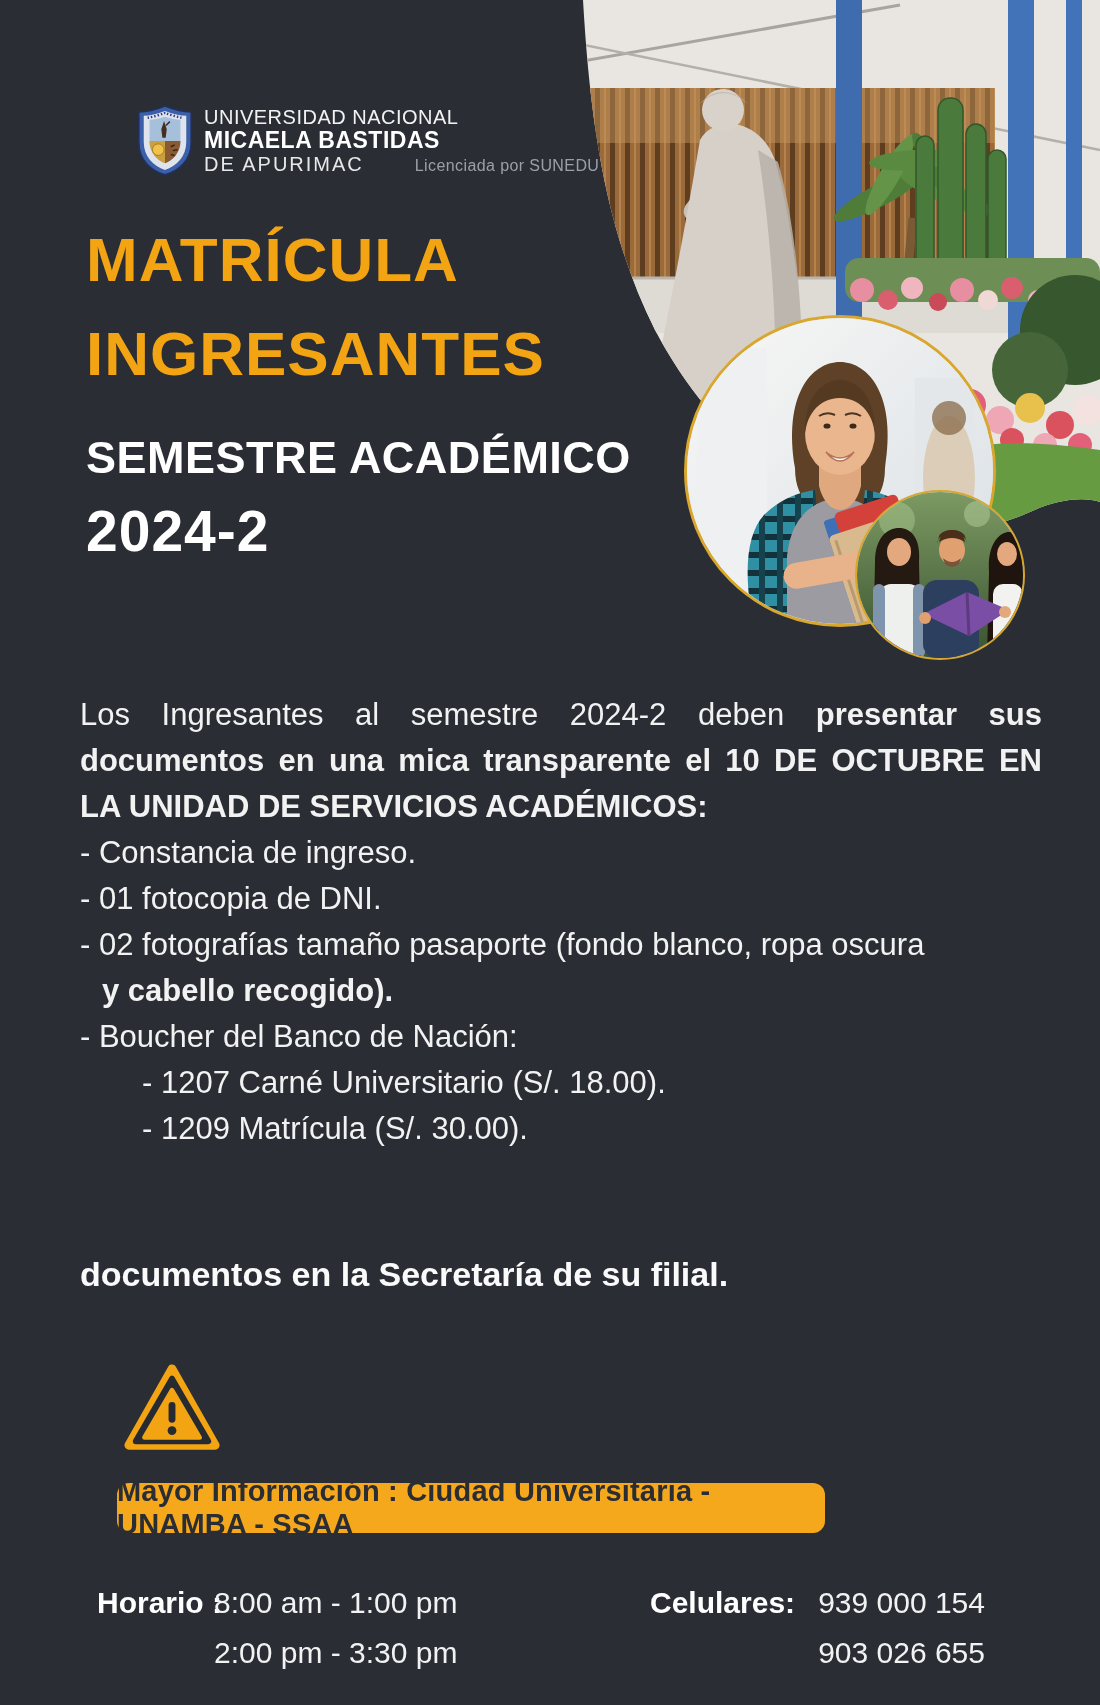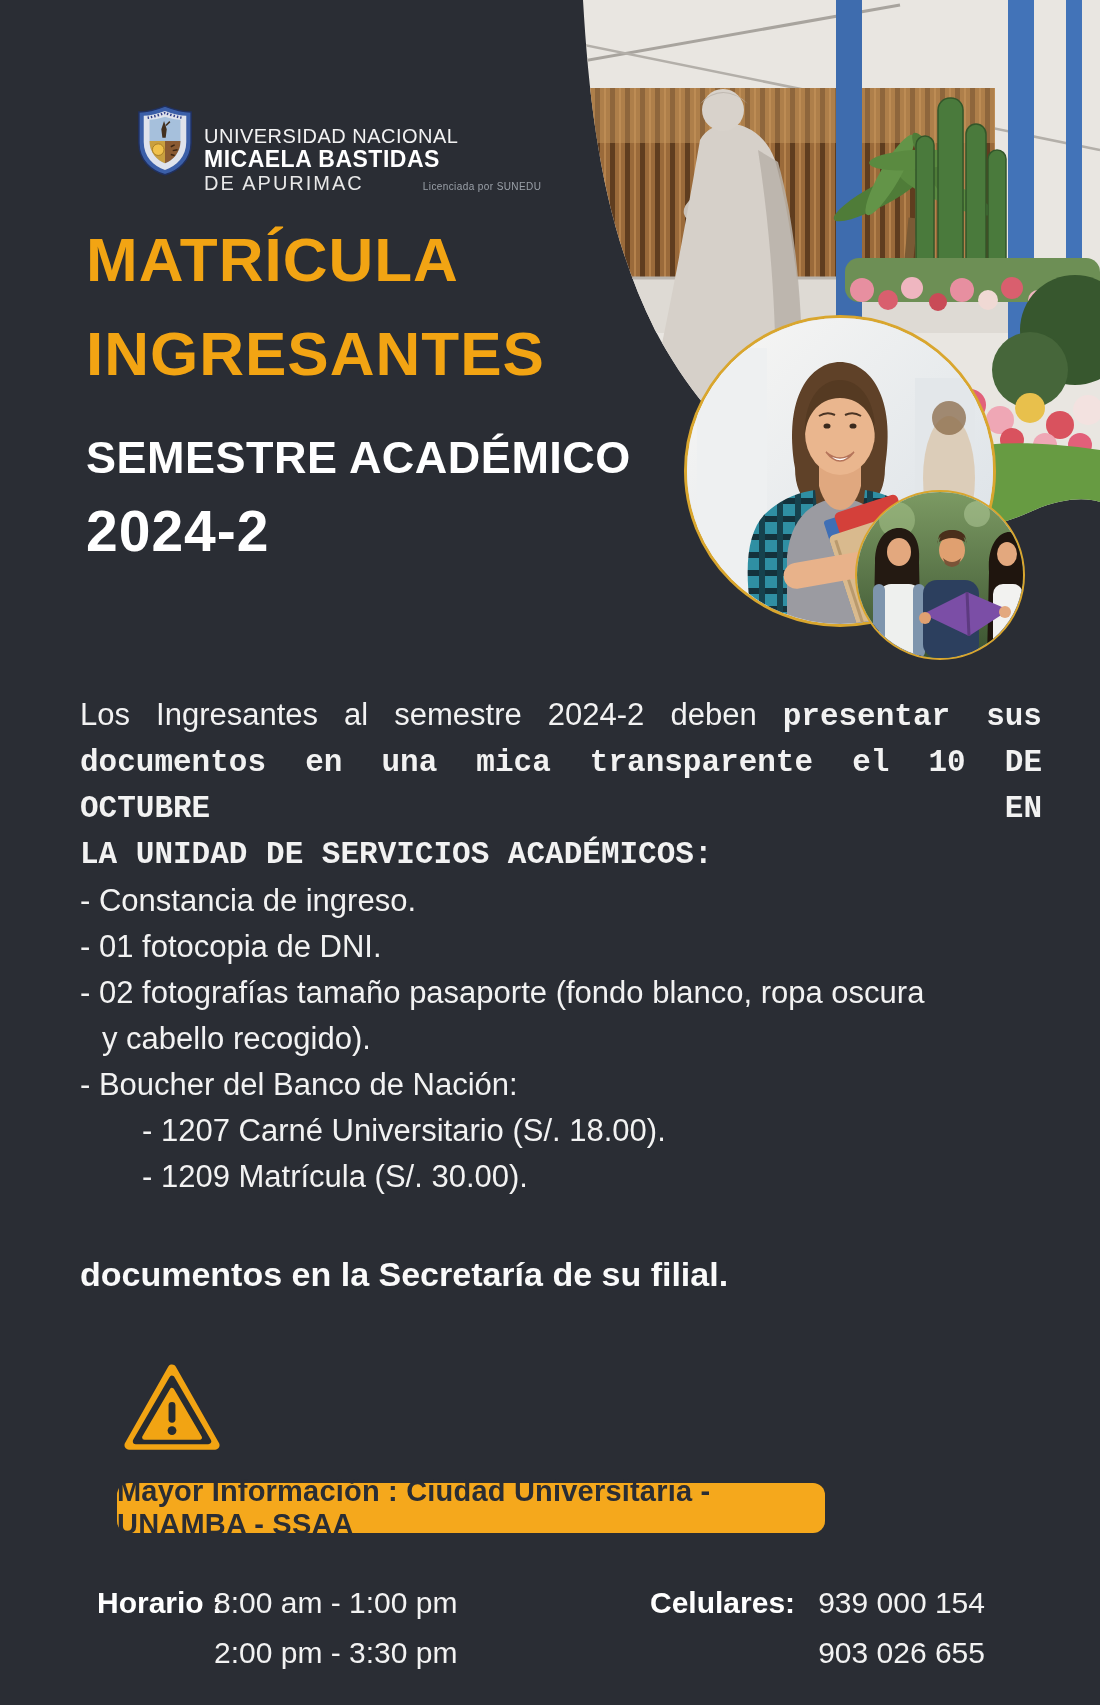--- a/index.html
+++ b/index.html
@@ -2,48 +2,48 @@
 <html><head>
 <meta charset="utf-8">
 <style>
   html,body{margin:0;padding:0;background:#1b1d22;}
   .poster{
     position:relative; width:1100px; height:1705px; overflow:hidden;
     background:#2A2D34; font-family:"Liberation Sans", sans-serif;
     color:#f4f4f4; margin:0 auto;
   }
   .abs{position:absolute;}
-  .b{font-weight:bold;font-family:Liberation Mono, monospace;}
+  .b{font-weight:bold;}
 
   
   .logo-shield{left:136px; top:104px; width:58px; height:72px;}
   .logo-text{left:204px; top:106px; line-height:1.1;}
-  .logo-l1{font-size:20px; letter-spacing:.5px; color:#f2f2f2;margin-top:19px;}
+  .logo-l1{font-size:20px; letter-spacing:.5px; color:#f2f2f2;}
   .logo-l2{font-size:23px; font-weight:bold; letter-spacing:.5px; color:#ffffff;}
   .logo-l3{font-size:20px; letter-spacing:2px; color:#e8e8e8; display:inline-block;}
-  .logo-lic{font-size:10px; color:#9aa0a8; margin-left:36px; letter-spacing:.4px;padding-left:23px;}
+  .logo-lic{font-size:16px; color:#9aa0a8; margin-left:28px; letter-spacing:.4px;padding-left:23px;}
 
   
   .title-1{left:86px; top:224px; font-size:62px; font-weight:800; color:#F2A413; letter-spacing:1px;}
   .title-2{left:86px; top:318px; font-size:62px; font-weight:800; color:#F2A413; letter-spacing:1px;}
   .subtitle{left:86px; top:432px; font-size:45px; font-weight:800; color:#ffffff; letter-spacing:.5px;}
   .year{left:86px; top:498px; font-size:57px; font-weight:800; color:#ffffff; letter-spacing:1px;}
 
   
   .campus{left:0; top:0; width:1100px; height:670px;}
   .circle{border-radius:50%; overflow:hidden; border:3px solid #D9A62E; box-sizing:border-box; background:#dfe3e6;}
   .portrait{left:684px; top:315px; width:312px; height:312px;}
   .group{left:855px; top:490px; width:170px; height:170px; border-width:2px;}
   .circle svg{display:block; width:100%; height:100%;}
 
   
   .copy{left:80px; top:692px; width:962px; font-size:31px; line-height:46px; color:#f2f2f2;}
   .jline{text-align:justify; text-align-last:justify;}
   .item{white-space:nowrap;}
-  .item.cont{padding-left:22px;}
+  .item.cont{padding-left:22px;font-weight:bold;}
   .item.sub{padding-left:62px;}
 
   .nota{left:80px; top:1248px; width:944px; font-size:34px; line-height:52px; font-weight:600; color:#fafafa;}
   .nota .lbl{font-weight:800;}
 
   .warn-icon{left:123px; top:1362px; width:98px; height:92px;}
   .warn-text{left:235px; top:1364px; width:800px; font-size:31px; line-height:50px; color:#f2f2f2;}
 
   .banner{
     left:117px; top:1483px; width:708px; height:50px; background:#F5A81C;

